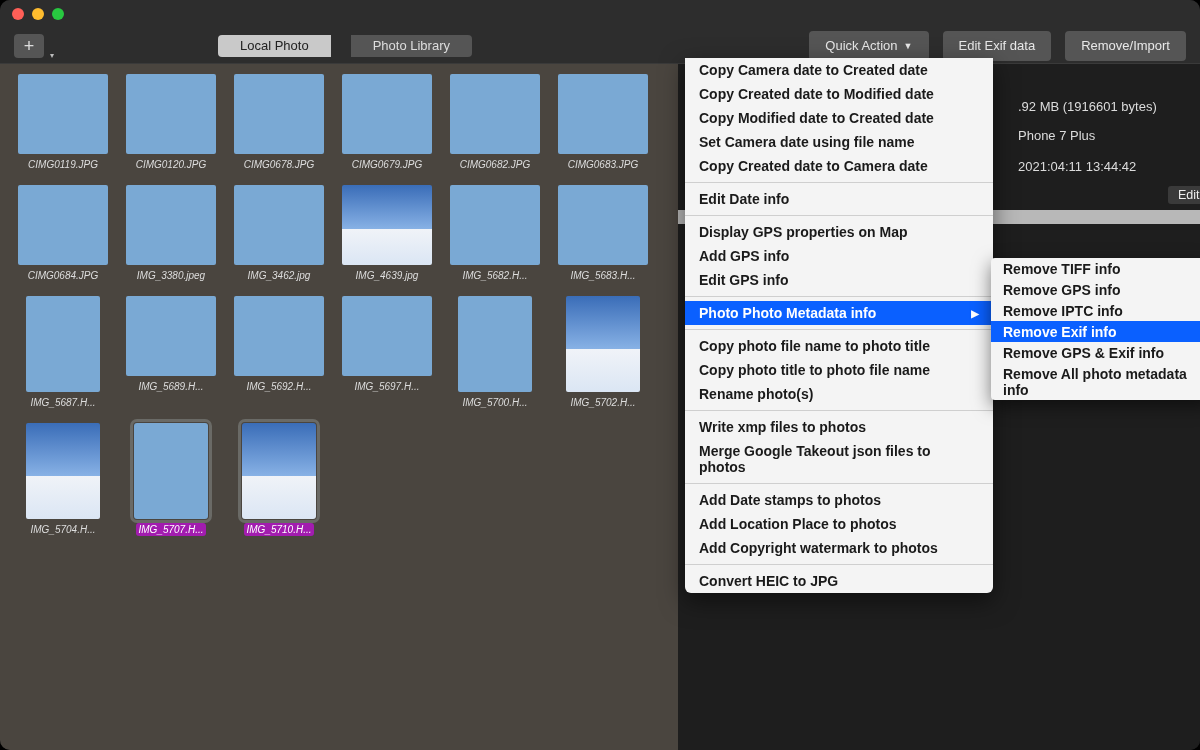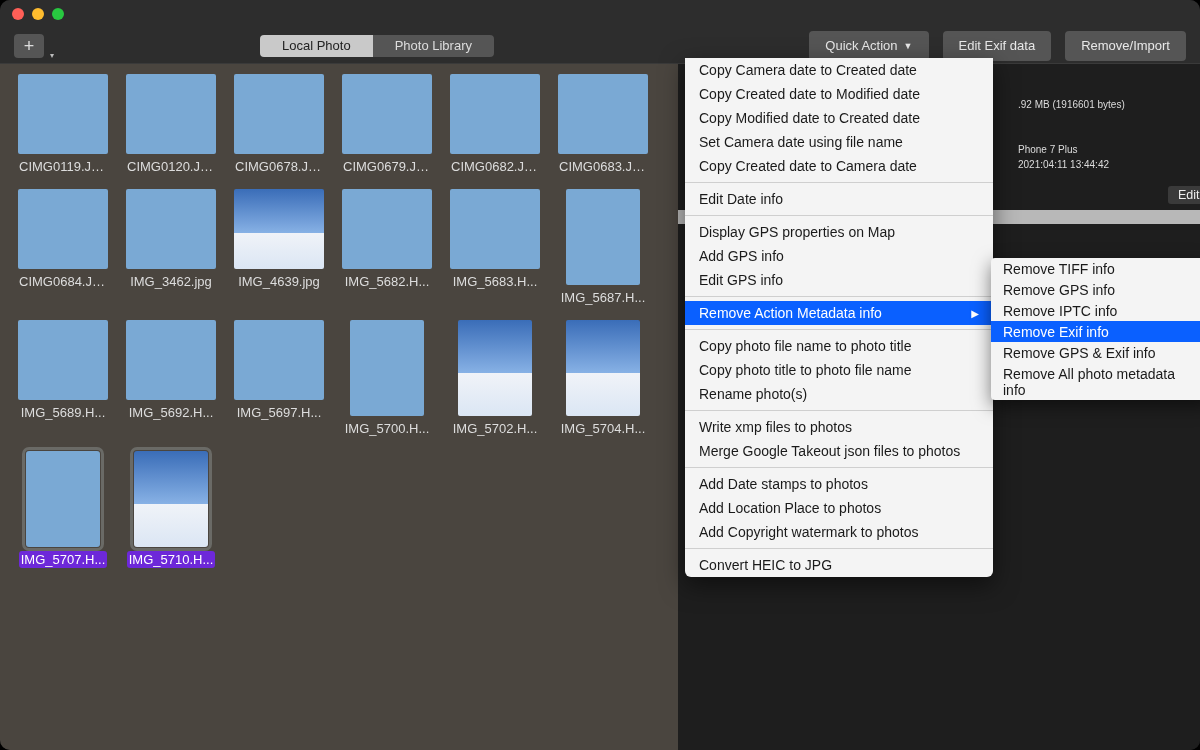--- a/index.html
+++ b/index.html
@@ -14,46 +14,46 @@
   .tl-max { background: #28c840; }
 
   
   .toolbar { height: 36px; background: #2d2d2d; display: flex; align-items: center; padding: 0 14px; gap: 14px; border-bottom: 1px solid #3a3a3a; }
   .add-btn { width: 30px; height: 24px; background: #555; border-radius: 4px; display:flex; align-items:center; justify-content:center; color:#ddd; font-size:18px; line-height:1; position:relative; }
   .add-btn::after { content:"▾"; font-size:8px; color:#bbb; position:absolute; right:-10px; bottom:-2px; }
   .seg { display:flex; margin-left: 160px; }
   .seg button { height: 22px; padding: 0 22px; font-size: 13px; border: none; cursor: pointer; }
   .seg .active { background: #c9c9c9; color: #222; }
   .seg .inactive { background: #555; color: #ddd; }
-  .seg button:first-child { border-radius: 4px 0 0 4px; margin-left: 42px; }
-  .seg button:last-child { border-radius: 0 4px 4px 0; }
+  .seg button:first-child { border-radius: 4px 0 0 4px; }
+  .seg button:last-child { border-radius: 0 4px 4px 0; margin-left: 20px; }
   .spacer { flex: 1; }
   .btn { height: 30px; padding: 0 16px; background: #555; color: #e8e8e8; font-size: 13px; border: none; border-radius: 4px; cursor: pointer; display:flex; align-items:center; gap:6px; }
   .btn .tri { font-size: 9px; }
 
   
   .content { flex: 1; display: flex; }
   .grid-area { width: 678px; background: #4a453f; padding: 10px 18px; overflow: hidden; }
   .side-area { flex: 1; background: #1e1e1e; position: relative; color: #ddd; font-size: 13px; }
 
   .thumb-grid { display: flex; flex-wrap: wrap; gap: 14px 18px; align-content: flex-start; }
   .thumb { width: 90px; display:flex; flex-direction:column; align-items:center; gap:4px; cursor:pointer; }
   .thumb .img { width: 90px; height: 80px; border-radius: 2px; background:#7aa9d4; background-size:cover; position:relative; overflow:hidden; }
-  .thumb .label { font-size: 13px; color: #ddd; max-width: 92px; white-space: nowrap; overflow: hidden; text-overflow: ellipsis; text-align: center; padding: 1px 2px; }
+  .thumb .label { font-size: 10px; color: #ddd; max-width: 92px; white-space: nowrap; overflow: hidden; text-overflow: ellipsis; text-align: center; padding: 1px 2px; font-style: italic; }
   .thumb.selected .img { outline: 3px solid #6a6a66; outline-offset: 1px; border-radius:3px; }
-  .thumb.selected .label { background: #6d28d9; color: #fff; border-radius: 3px; }
-
-  
-  .info-line { position:absolute; left: 340px; font-size: 10px; color:#dcdcdc; white-space:nowrap; }
+  .thumb.selected .label { background: #a21caf; color: #fff; border-radius: 3px; }
+
+  
+  .info-line { position:absolute; left: 340px; font-size: 13px; color:#dcdcdc; white-space:nowrap; }
   .edit-chip { position:absolute; left: 490px; top: 122px; background:#3a3a3a; color:#eee; font-size:12.5px; padding:2px 10px; border-radius:3px; }
   .side-sep { position:absolute; left:0; right:0; top:146px; height:14px; background:#b8b8b8; }
 
   
   .menu { position: absolute; left: 685px; top: 58px; width: 308px; background: #f4f4f4; border-radius: 0 0 6px 6px; box-shadow: 0 8px 24px rgba(0,0,0,.5); overflow:hidden; }
-  .menu-item { padding: 4px 14px; font-size: 14px; color: #1a1a1a; cursor: pointer; display:flex; justify-content:space-between; align-items:center; }
+  .menu-item { padding: 4px 14px; font-size: 14px; color: #1a1a1a; cursor: pointer; display:flex; justify-content:space-between; align-items:center;font-weight:bold; }
   .menu-item.highlight { background: #0a60ff; color: #fff; }
   .menu-sep { height: 1px; background: #cfcfcf; margin: 4px 0; }
   .submenu-arrow { font-size: 10px; }
 
   
   .submenu { position:absolute; left: 991px; top: 258px; width: 220px; background: #f4f4f4; border-radius: 4px; box-shadow: 0 6px 18px rgba(0,0,0,.5); overflow:hidden; }
   .submenu .menu-item { padding: 2.5px 12px; }
 
   
   .sky { background: linear-gradient(#5b8ed1 0%, #a8c8ec 60%, #466b3a 60%, #5a7a48 100%); }
@@ -116,20 +116,24 @@
           <div class="thumb">
             <div class="img roof"></div>
             <div class="label">CIMG0683.JPG</div>
           </div>
           <div class="thumb">
             <div class="img sky"></div>
             <div class="label">CIMG0684.JPG</div>
           </div>
           <div class="thumb">
             <div class="img sky"></div>
+            <div class="label">IMG_3380.jpeg</div>
+          </div>
+          <div class="thumb">
+            <div class="img sky"></div>
             <div class="label">IMG_3462.jpg</div>
           </div>
           <div class="thumb">
             <div class="img clouds"></div>
             <div class="label">IMG_4639.jpg</div>
           </div>
           <div class="thumb">
             <div class="img sky"></div>
             <div class="label">IMG_5682.H...</div>
           </div>
@@ -170,21 +174,21 @@
             <div class="label">IMG_5707.H...</div>
           </div>
           <div class="thumb selected">
             <div class="img clouds portrait"></div>
             <div class="label">IMG_5710.H...</div>
           </div>
         </div>
     </div>
     <div class="side-area">
       <div class="info-line" style="top:35px">.92 MB (1916601 bytes)</div>
-      <div class="info-line" style="top:80px">Phone 7 Plus</div>
+      <div class="info-line" style="top:64px">Phone 7 Plus</div>
       <div class="info-line" style="top:95px">2021:04:11 13:44:42</div>
       <div class="edit-chip">Edit</div>
       <div class="side-sep"></div>
     </div>
   </div>
 
   <div class="menu" id="qa-menu">
       <div class="menu-item">
         <span>Copy Camera date to Created date</span>
       </div>
@@ -209,21 +213,21 @@
         <span>Display GPS properties on Map</span>
       </div>
       <div class="menu-item">
         <span>Add GPS info</span>
       </div>
       <div class="menu-item">
         <span>Edit GPS  info</span>
       </div>
       <div class="menu-sep"></div>
       <div class="menu-item highlight">
-        <span>Remove Action Metadata info</span>
+        <span>Photo Photo Metadata info</span>
         <span class="submenu-arrow">▶</span>
       </div>
       <div class="menu-sep"></div>
       <div class="menu-item">
         <span>Copy photo file name to photo title</span>
       </div>
       <div class="menu-item">
         <span>Copy photo title to photo file name</span>
       </div>
       <div class="menu-item">

